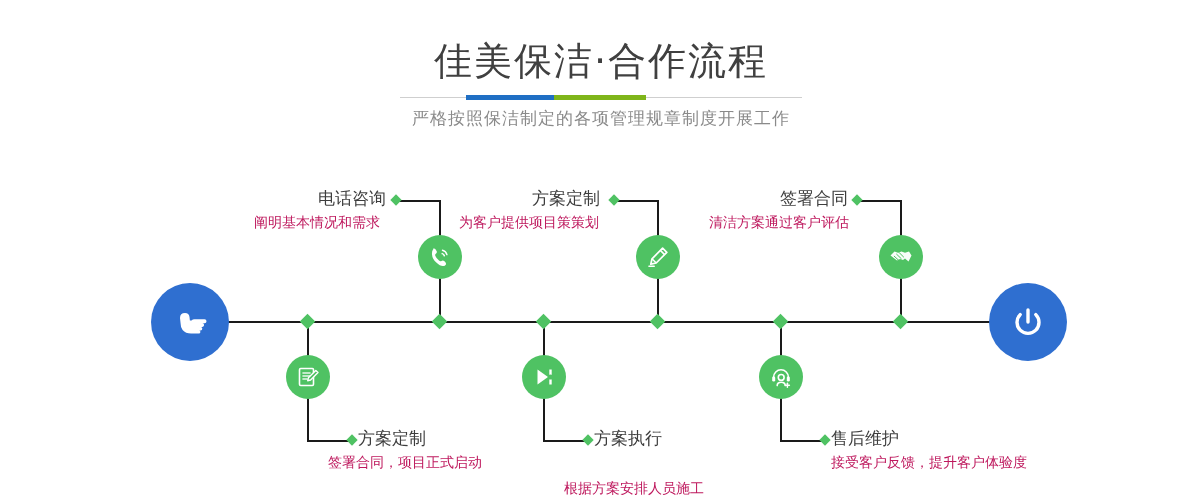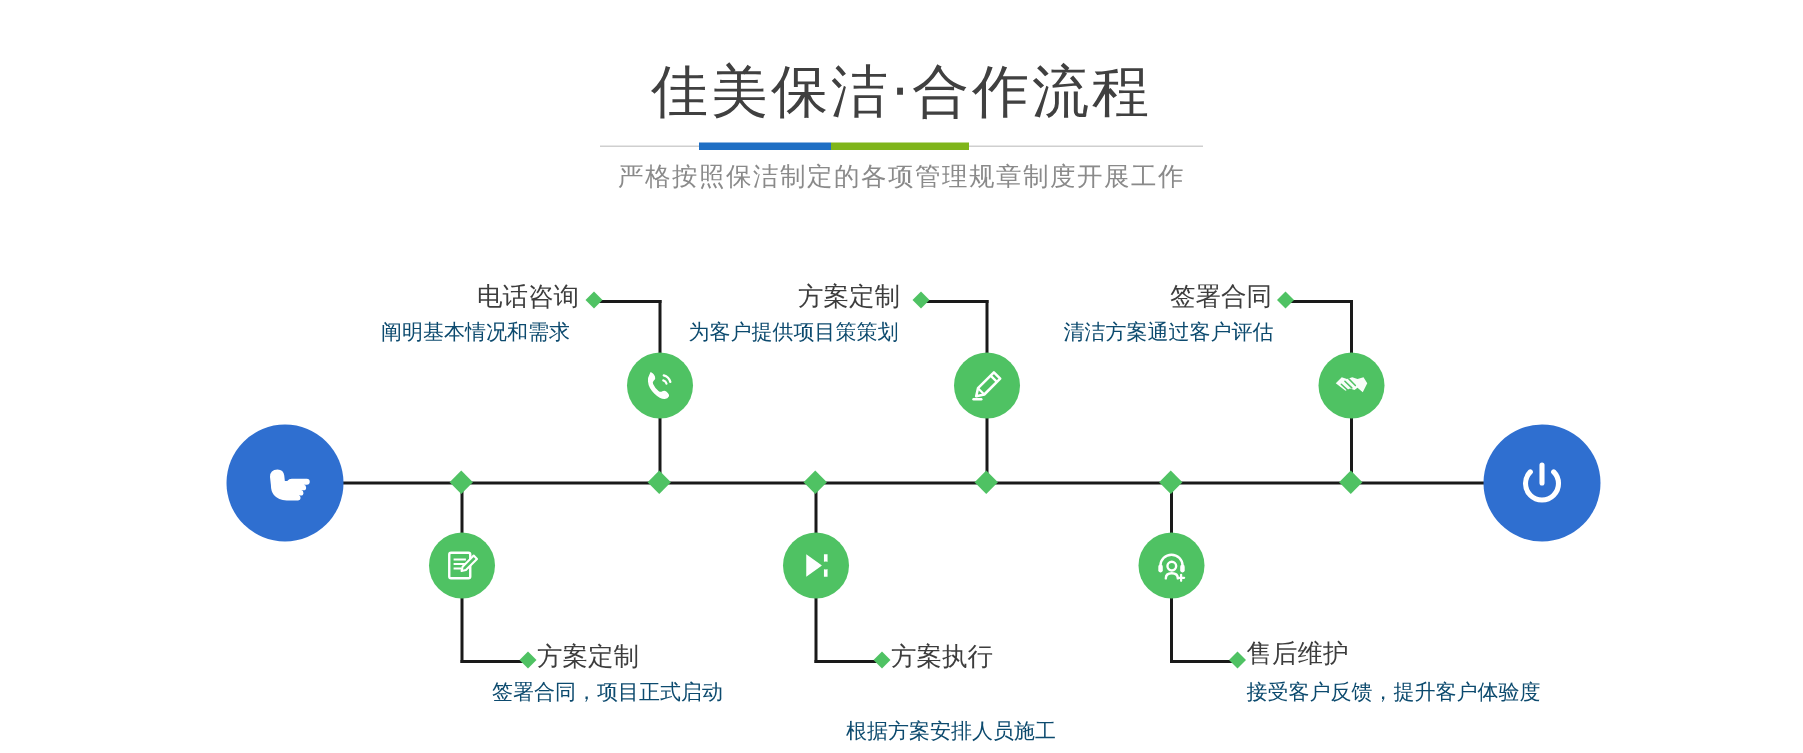--- a/index.html
+++ b/index.html
@@ -70,21 +70,21 @@
     transform:rotate(45deg);
   }
   .diamond.small{width:8px;height:8px;}
 
   
   .label-title{
     position:absolute;font-size:17px;line-height:22px;color:#3d3d3d;
     white-space:nowrap;
   }
   .label-desc{
-    position:absolute;font-size:14px;line-height:20px;color:#0c4a6e;
+    position:absolute;font-size:14px;line-height:20px;color:#be185d;
     white-space:nowrap;
     text-align:center;
   }
 </style>
 </head>
 <body>
 
 <div class="page">
 
   <div class="header">
@@ -231,18 +231,18 @@
             <path d="M5.6 13.2 a7.4 7.4 0 0 1 14.8 0" fill="none" stroke="#ffffff" stroke-width="1.6" stroke-linecap="round"></path>
             <rect x="4.2" y="12.4" width="3" height="5.2" rx="1.4" fill="#ffffff"></rect>
             <rect x="18.8" y="12.4" width="3" height="5.2" rx="1.4" fill="#ffffff"></rect>
             <path d="M9.2 21.6 q0-3.4 4-3.4 q4 0 4 3.4" fill="none" stroke="#ffffff" stroke-width="1.6" stroke-linecap="round"></path>
             <circle cx="13.2" cy="13.4" r="2.9" fill="none" stroke="#ffffff" stroke-width="1.6"></circle>
             <line x1="19.4" y1="19.2" x2="19.4" y2="23.2" stroke="#ffffff" stroke-width="1.5" stroke-linecap="round"></line>
             <line x1="17.4" y1="21.2" x2="21.4" y2="21.2" stroke="#ffffff" stroke-width="1.5" stroke-linecap="round"></line>
           </svg>
         </span>
       </div>
-      <div class="label-title" style="left:831px;top:277px;font-family:Liberation Mono, monospace;">售后维护</div>
+      <div class="label-title" style="left:831px;top:277px;">售后维护</div>
       <div class="label-desc" style="left:831px;top:302px;">接受客户反馈，提升客户体验度</div>
     </div>
 
   </div>
 </div>
 
 </body></html>

